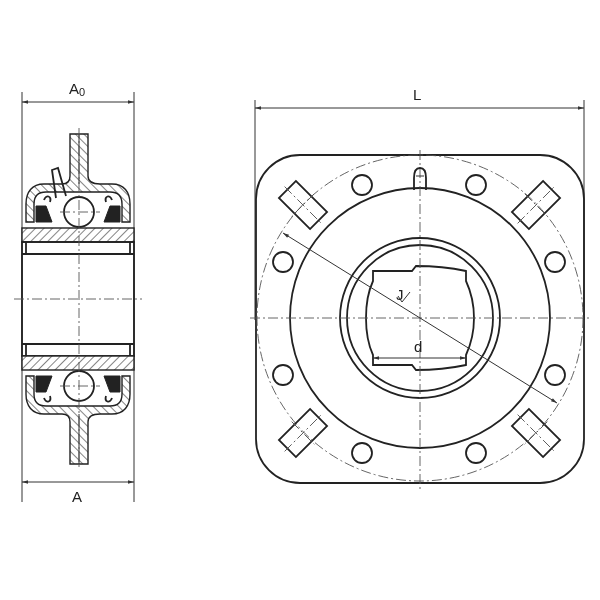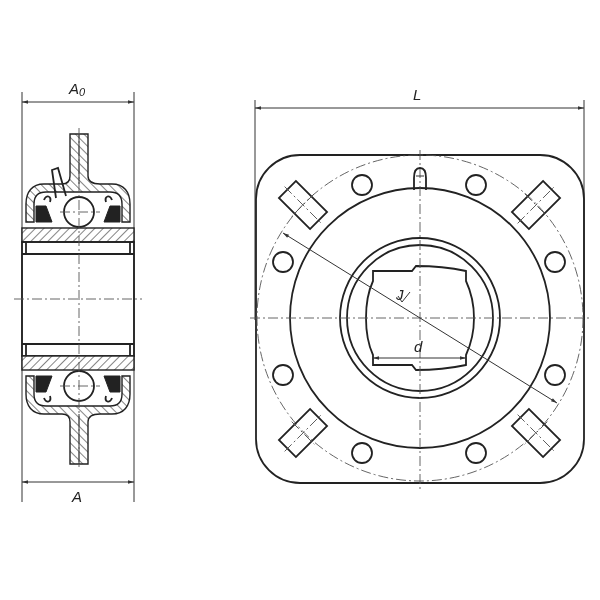--- a/index.html
+++ b/index.html
@@ -1,17 +1,17 @@
 <!DOCTYPE html>
 <html><head>
 <meta charset="utf-8">
 <style>
   html, body { margin: 0; padding: 0; background: #ffffff; }
   body { width: 600px; height: 600px; overflow: hidden; font-family: "Liberation Sans", sans-serif; }
-  #canvas { position: relative; width: 600px; height: 600px; font-style: italic; }
+  #canvas { position: relative; width: 600px; height: 600px; }
   svg { position: absolute; left: 0; top: 0; }
   .ln { stroke: #222; stroke-width: 1.8; fill: none; }
   .thin { stroke: #333; stroke-width: 1; fill: none; }
   .cl { stroke: #555; stroke-width: 0.9; fill: none; stroke-dasharray: 10 3 2 3; }
   .dim { stroke: #333; stroke-width: 1; fill: none; }
   .lbl { font-size: 15px; fill: #222; font-family: "Liberation Sans", sans-serif; }
   .hatch { fill: url(#hatch); stroke: #222; stroke-width: 1.4; }
   .hatch2 { fill: url(#hatch2); stroke: #222; stroke-width: 1.4; }
   .seal { fill: #222; stroke: #222; stroke-width: 1; }
 </style>

